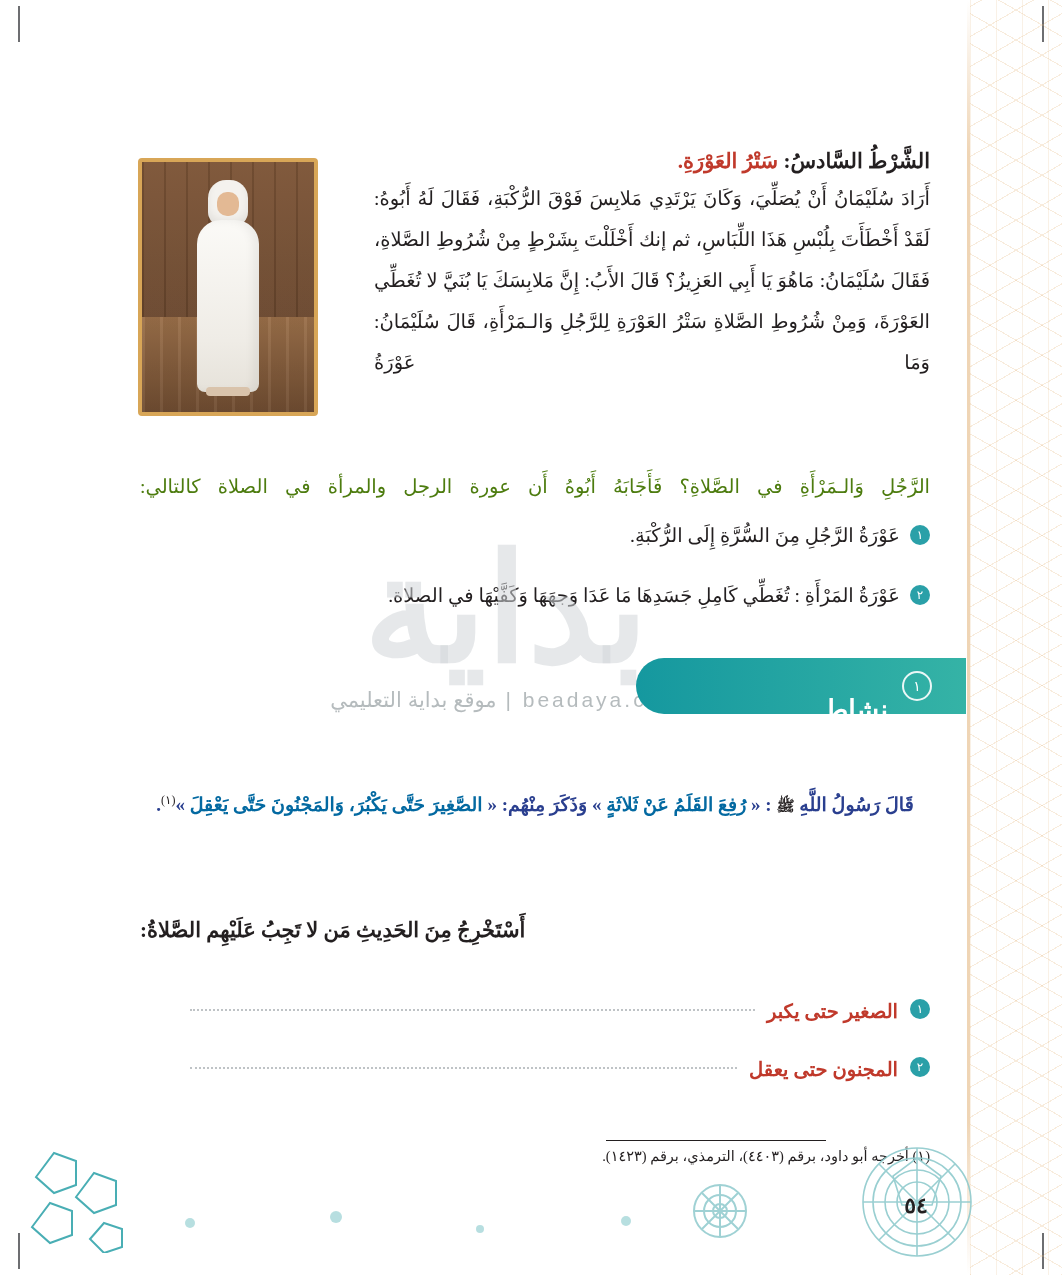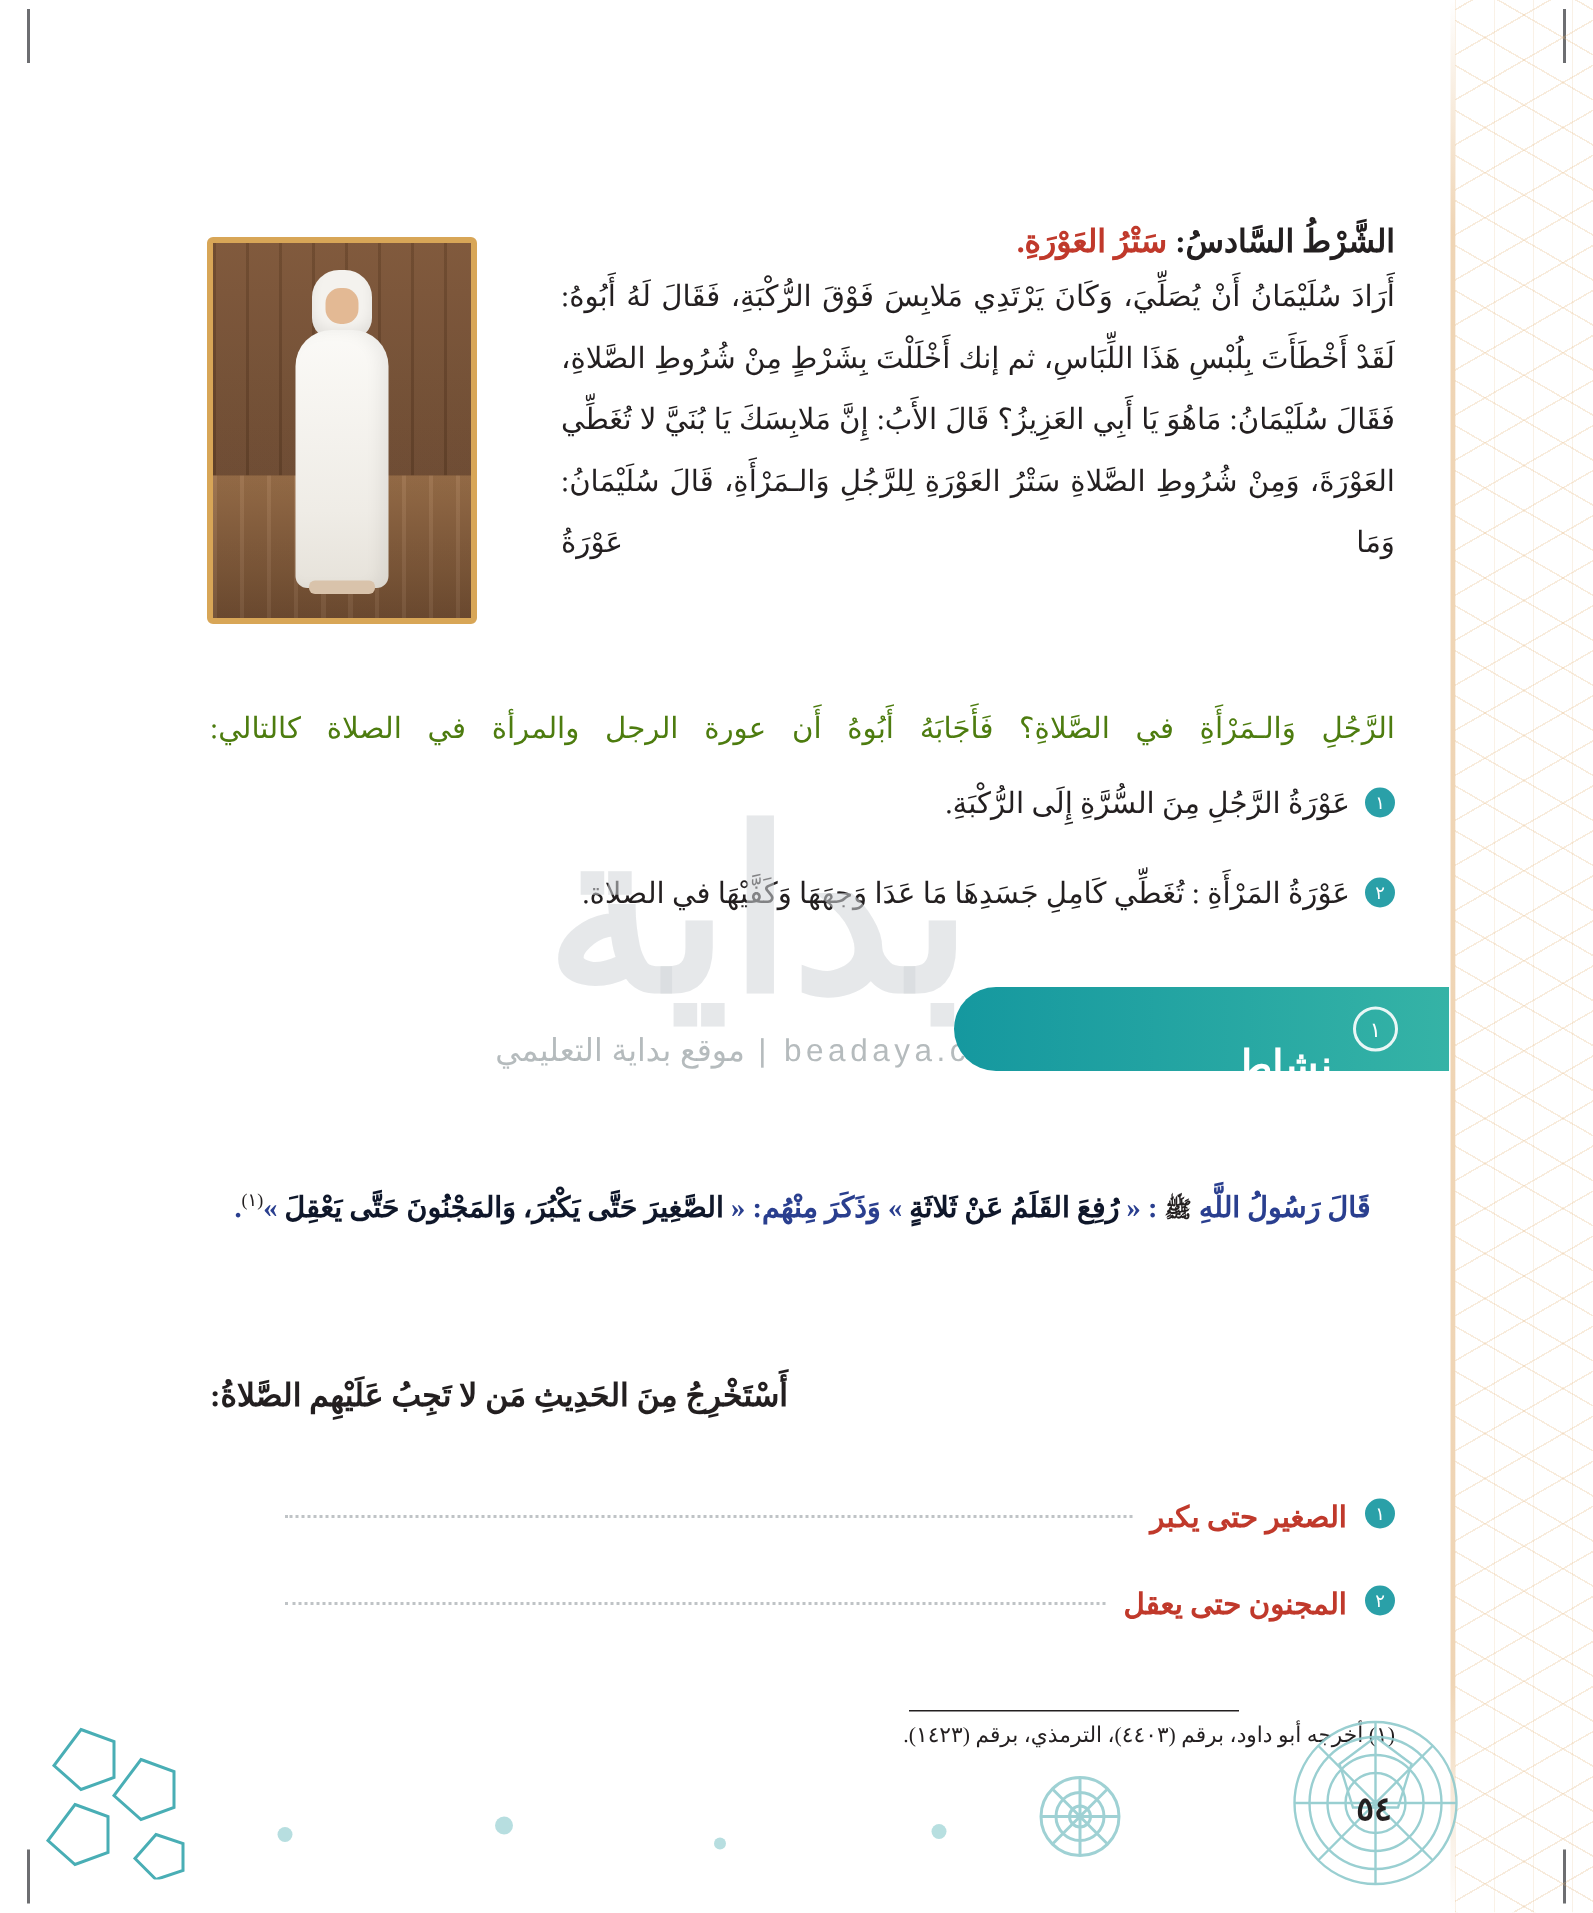--- a/index.html
+++ b/index.html
@@ -305,21 +305,21 @@
     top: 780px;
     right: 36px;
     width: 790px;
     text-align: center;
     direction: rtl;
     font-size: 19px;
     line-height: 40px;
     color: #2a3f8f;
     font-weight: bold;
   }
-  .hadith .quote { color: #0f172a; }
+  .hadith .quote { color: #0369a1; }
   .hadith .sup { font-size: 12px; vertical-align: super; color: #231f20; font-weight: normal;}
   .hadith .sallallahu { font-size: 15px; color: #231f20; }
 
   .question {
     position: absolute;
     top: 918px;
     right: 36px;
     width: 790px;
     text-align: left;
     direction: rtl;

